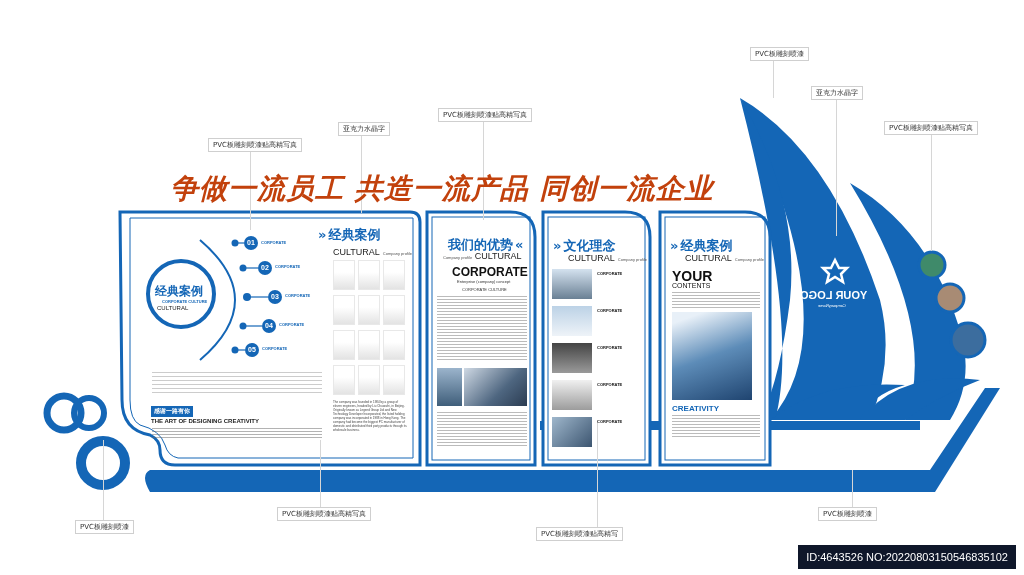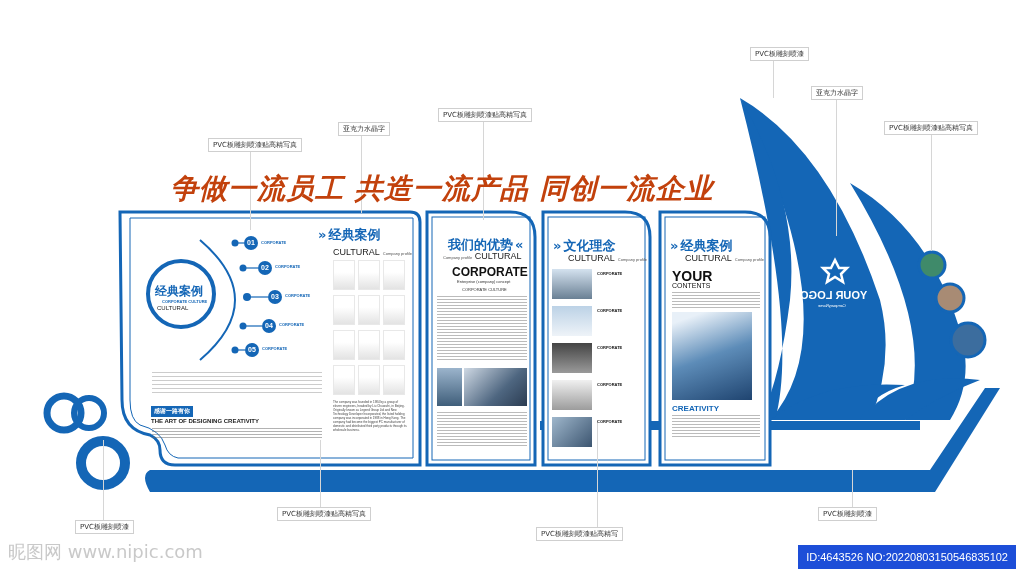--- a/index.html
+++ b/index.html
@@ -11,21 +11,21 @@
   .slogan { position: absolute; left: 170px; top: 170px; font-size: 28px; font-weight: bold; font-style: italic; color: #c2410c; letter-spacing: 1px; font-family: "DejaVu Sans", sans-serif; white-space: nowrap; }
   .sec-title { position: absolute; font-size: 13px; font-weight: bold; color: #1466b6; white-space: nowrap; font-family: "DejaVu Sans", sans-serif; }
   .sec-sub { position: absolute; font-size: 9px; color: #222; white-space: nowrap; }
   .sec-sub small { font-size: 4px; color: #555; margin-left: 3px; }
   .tiny-text { position: absolute; font-size: 3px; line-height: 4px; color: #444; }
   .thumb { position: absolute; border: 1px solid #e8e8e8; background: linear-gradient(180deg,#ffffff 40%,#e3e3e3 100%); }
   .photo { position: absolute; }
   .circ-num { position: absolute; width: 14px; height: 14px; border-radius: 50%; background: #1466b6; color: #fff; font-size: 7px; font-weight: bold; text-align: center; line-height: 14px; }
   .corp-label { position: absolute; font-size: 4px; color: #1466b6; font-weight: bold; }
   .footer-wm { position: absolute; left: 8px; top: 540px; font-size: 18px; color: #c9c9c9; font-family: "DejaVu Sans", sans-serif; white-space: nowrap; }
-  .footer-id { position: absolute; right: 8px; top: 545px; background: #1d4ed8; color: #fff; font-size: 11px; padding: 6px 8px; white-space: nowrap; }
+  .footer-id { position: absolute; right: 8px; top: 545px; background: #0f172a; color: #fff; font-size: 11px; padding: 6px 8px; white-space: nowrap; }
 </style>
 </head>
 <body>
 
 <div class="stage">
 
   <svg class="abs" style="left:0;top:0" width="1024" height="575">
 
     <circle cx="89" cy="413" r="15" fill="none" stroke="#1466b6" stroke-width="6"></circle>
     <circle cx="64" cy="413" r="17" fill="none" stroke="#1466b6" stroke-width="7"></circle>
@@ -167,15 +167,14 @@
   <div class="abs" style="left:672px;top:268px;font-size:14px;font-weight:bold;color:#111">YOUR</div>
   <div class="abs" style="left:672px;top:282px;font-size:7px;color:#111">CONTENTS</div>
   <div class="tiny-text" style="left:672px;top:292px;width:88px;height:16px;background:repeating-linear-gradient(180deg,#777 0 1px,transparent 1px 3px);opacity:.5"></div>
   <div class="photo" style="left:672px;top:312px;width:80px;height:88px;background:linear-gradient(160deg,#e8f0f8 10%,#5d8cb8 50%,#1f4470)"></div>
   <div class="abs" style="left:672px;top:404px;font-size:8px;font-weight:bold;color:#1466b6">CREATIVITY</div>
   <div class="tiny-text" style="left:672px;top:415px;width:88px;height:24px;background:repeating-linear-gradient(180deg,#777 0 1px,transparent 1px 3px);opacity:.5"></div>
 
   <div class="abs" style="left:800px;top:289px;font-size:11px;font-weight:bold;color:#fff;transform:scaleX(-1);white-space:nowrap">YOUR LOGO</div>
   <div class="abs" style="left:818px;top:303px;font-size:4px;color:#fff;transform:scaleX(-1)">CompanyName</div>
 
-  <div class="footer-wm">昵图网 www.nipic.com</div>
   <div class="footer-id">ID:4643526 NO:20220803150546835102</div>
 </div>
 
 </body></html>

